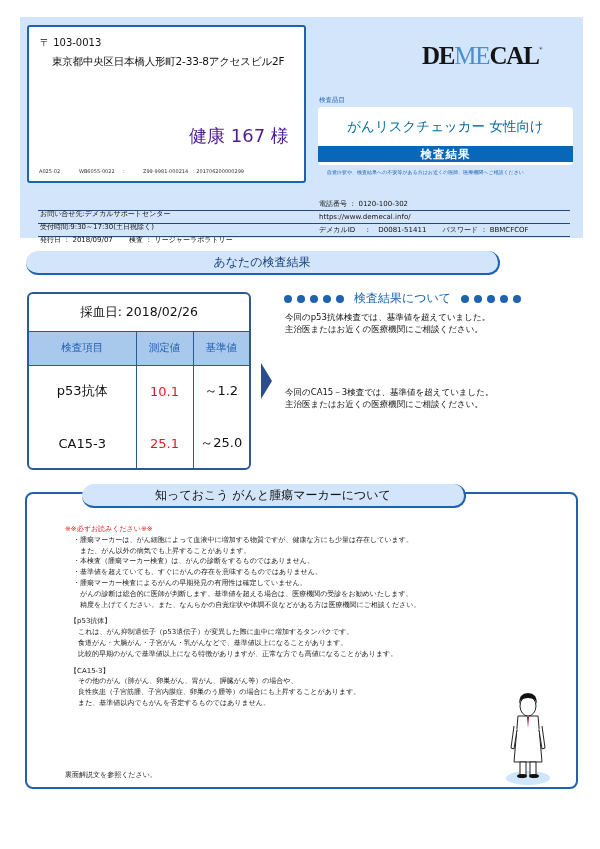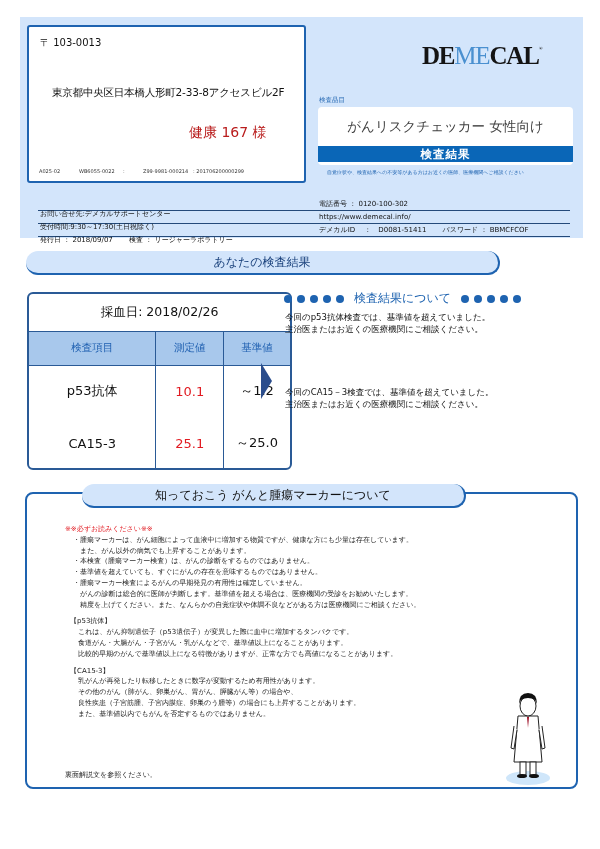--- a/index.html
+++ b/index.html
@@ -3,47 +3,47 @@
 <meta charset="utf-8">
 <style>
   * { box-sizing: border-box; margin: 0; padding: 0; }
   html, body { width: 600px; height: 849px; background: #ffffff; overflow: hidden; }
   body { font-family: "DejaVu Sans", "Liberation Sans", sans-serif; color: #111; position: relative; }
 
   
   .header-band { position: absolute; left: 20px; top: 17px; width: 563px; height: 221px; background: #d3e5fb; }
   .address-card { position: absolute; left: 27px; top: 25px; width: 279px; height: 158px; background: #fff; border: 2px solid #1e63b0; border-radius: 3px; }
   .zip { position: absolute; left: 11px; top: 9px; font-size: 10px; color: #111; }
-  .addr { position: absolute; left: 23px; top: 28px; font-size: 10.5px; color: #111; white-space: nowrap; letter-spacing: -0.2px; margin-top: 31px; }
-  .recipient { position: absolute; left: 160px; top: 97px; font-size: 14px; color: #b91c1c; white-space: nowrap; }
+  .addr { position: absolute; left: 23px; top: 28px; font-size: 10.5px; color: #111; white-space: nowrap; letter-spacing: -0.2px; }
+  .recipient { position: absolute; left: 160px; top: 97px; font-size: 18px; color: #4c1d95; white-space: nowrap; }
   .codes { position: absolute; left: 10px; top: 141px; font-size: 5px; color: #333; white-space: nowrap; display: flex; gap: 0; }
   .codes span { display: inline-block; }
 
   .logo { position: absolute; left: 422px; top: 42px; font-family: "Liberation Serif", "DejaVu Serif", serif; font-size: 25px; font-weight: bold; letter-spacing: -1.2px; color: #141414; }
   .logo .me { color: #4a90d0; font-weight: normal; }
   .logo sup { font-size: 5px; vertical-align: top; position: relative; top: 4px; }
 
   .item-label { position: absolute; left: 319px; top: 96px; font-size: 6.5px; color: #1e63b0; }
   .item-box { position: absolute; left: 318px; top: 107px; width: 255px; height: 58px; border-radius: 4px; overflow: hidden; background: #fff; }
-  .item-name { height: 39px; display: flex; align-items: center; justify-content: center; font-size: 13.5px; color: #404040; }
+  .item-name { height: 39px; display: flex; align-items: center; justify-content: center; font-size: 13.5px; color: #0369a1; }
   .result-bar { height: 16px; background: #0a66b7; color: #fff; font-weight: bold; font-size: 11.5px; display: flex; align-items: center; justify-content: center; letter-spacing: 1px; }
   .warning { position: absolute; left: 327px; top: 169px; font-size: 5px; color: #1e63b0; white-space: nowrap; }
 
   .info-rows { position: absolute; left: 38px; top: 198px; width: 532px; font-size: 7px; color: #111; }
   .info-row { display: flex; height: 13px; align-items: center; border-bottom: 1px solid #244a7a; }
   .info-row .l { width: 275px; padding-left: 2px; white-space: nowrap; margin-top: 20px; }
   .info-row .r { flex: 1; white-space: nowrap; padding-left: 6px; }
 
   
   .pill { position: absolute; border-radius: 12px; background: #d3e5fb; border-bottom: 2px solid #1e63b0; border-right: 2px solid #1e63b0; color: #173f7a; display: flex; align-items: center; justify-content: center; }
   .pill-results { left: 26px; top: 251px; width: 474px; height: 24px; font-size: 12px; }
   .pill-about { left: 82px; top: 484px; width: 384px; height: 24px; font-size: 12px; color: #111; }
 
   
-  .results-card { position: absolute; left: 27px; top: 292px; width: 265px; height: 178px; border: 2px solid #2a5a96; border-radius: 6px; overflow: hidden; background: #fff; }
+  .results-card { position: absolute; left: 27px; top: 292px; width: 224px; height: 178px; border: 2px solid #2a5a96; border-radius: 6px; overflow: hidden; background: #fff; }
   .draw-date { height: 38px; display: flex; align-items: center; justify-content: center; font-size: 12.5px; color: #111; border-bottom: 1.5px solid #2a5a96; }
   .res-table { width: 100%; border-collapse: collapse; }
   .res-table th { background: #a8c8ec; color: #1e5fb0; font-weight: normal; font-size: 10.5px; height: 33px; border-right: 1.5px solid #2a5a96; border-bottom: 1.5px solid #2a5a96; }
   .res-table th:last-child, .res-table td:last-child { border-right: none; }
   .res-table td { font-size: 13px; text-align: center; height: 52px; border-right: 1.5px solid #2a5a96; }
   .res-table td.val { color: #e11b22; }
   .col1 { width: 107px; } .col2 { width: 57px; } .col3 { width: 56px; }
 
   .arrow { position: absolute; left: 261px; top: 363px; width: 0; height: 0; border-top: 18px solid transparent; border-bottom: 18px solid transparent; border-left: 11px solid #2b4d8c; }
 
@@ -174,21 +174,20 @@
   <div class="b">・腫瘍マーカー検査によるがんの早期発見の有用性は確定していません。</div>
   <div class="b2">がんの診断は総合的に医師が判断します。基準値を超える場合は、医療機関の受診をお勧めいたします。</div>
   <div class="b2">精度を上げてください。また、なんらかの自覚症状や体調不良などがある方は医療機関にご相談ください。</div>
 
   <div class="sec">【p53抗体】</div>
   <div class="ind">これは、がん抑制遺伝子（p53遺伝子）が変異した際に血中に増加するタンパクです。</div>
   <div class="ind">食道がん・大腸がん・子宮がん・乳がんなどで、基準値以上になることがあります。</div>
   <div class="ind">比較的早期のがんで基準値以上になる特徴がありますが、正常な方でも高値になることがあります。</div>
 
   <div class="sec">【CA15-3】</div>
-  <div class="ind">乳がんが再発したり転移したときに数字が変動するため有用性があります。</div>
   <div class="ind">その他のがん（肺がん、卵巣がん、胃がん、膵臓がん等）の場合や、</div>
   <div class="ind">良性疾患（子宮筋腫、子宮内膜症、卵巣のう腫等）の場合にも上昇することがあります。</div>
   <div class="ind">また、基準値以内でもがんを否定するものではありません。</div>
 </div>
 
 <div class="footer-note">裏面解説文を参照ください。</div>
 
 <svg class="doctor" viewBox="0 0 52 100">
   <ellipse cx="26" cy="92" rx="22" ry="7" fill="#cfe6fa"></ellipse>
   <path d="M16 30 L36 30 L40 76 L12 76 Z" fill="#fff" stroke="#222" stroke-width="1"></path>

